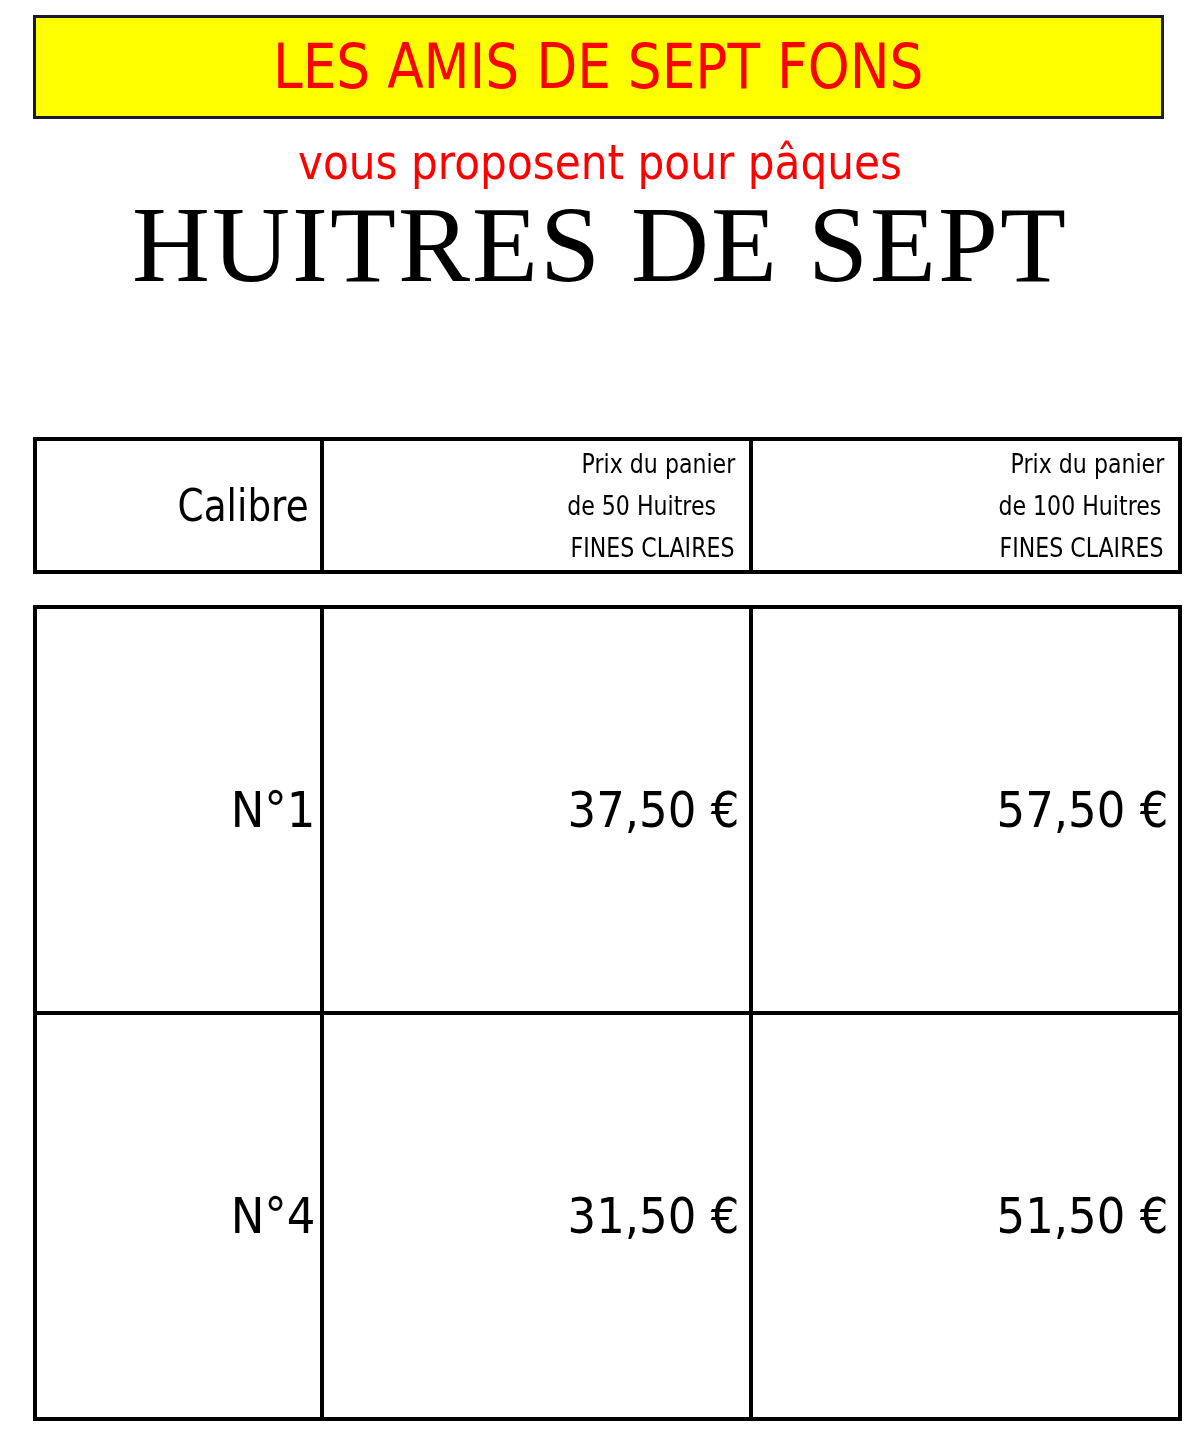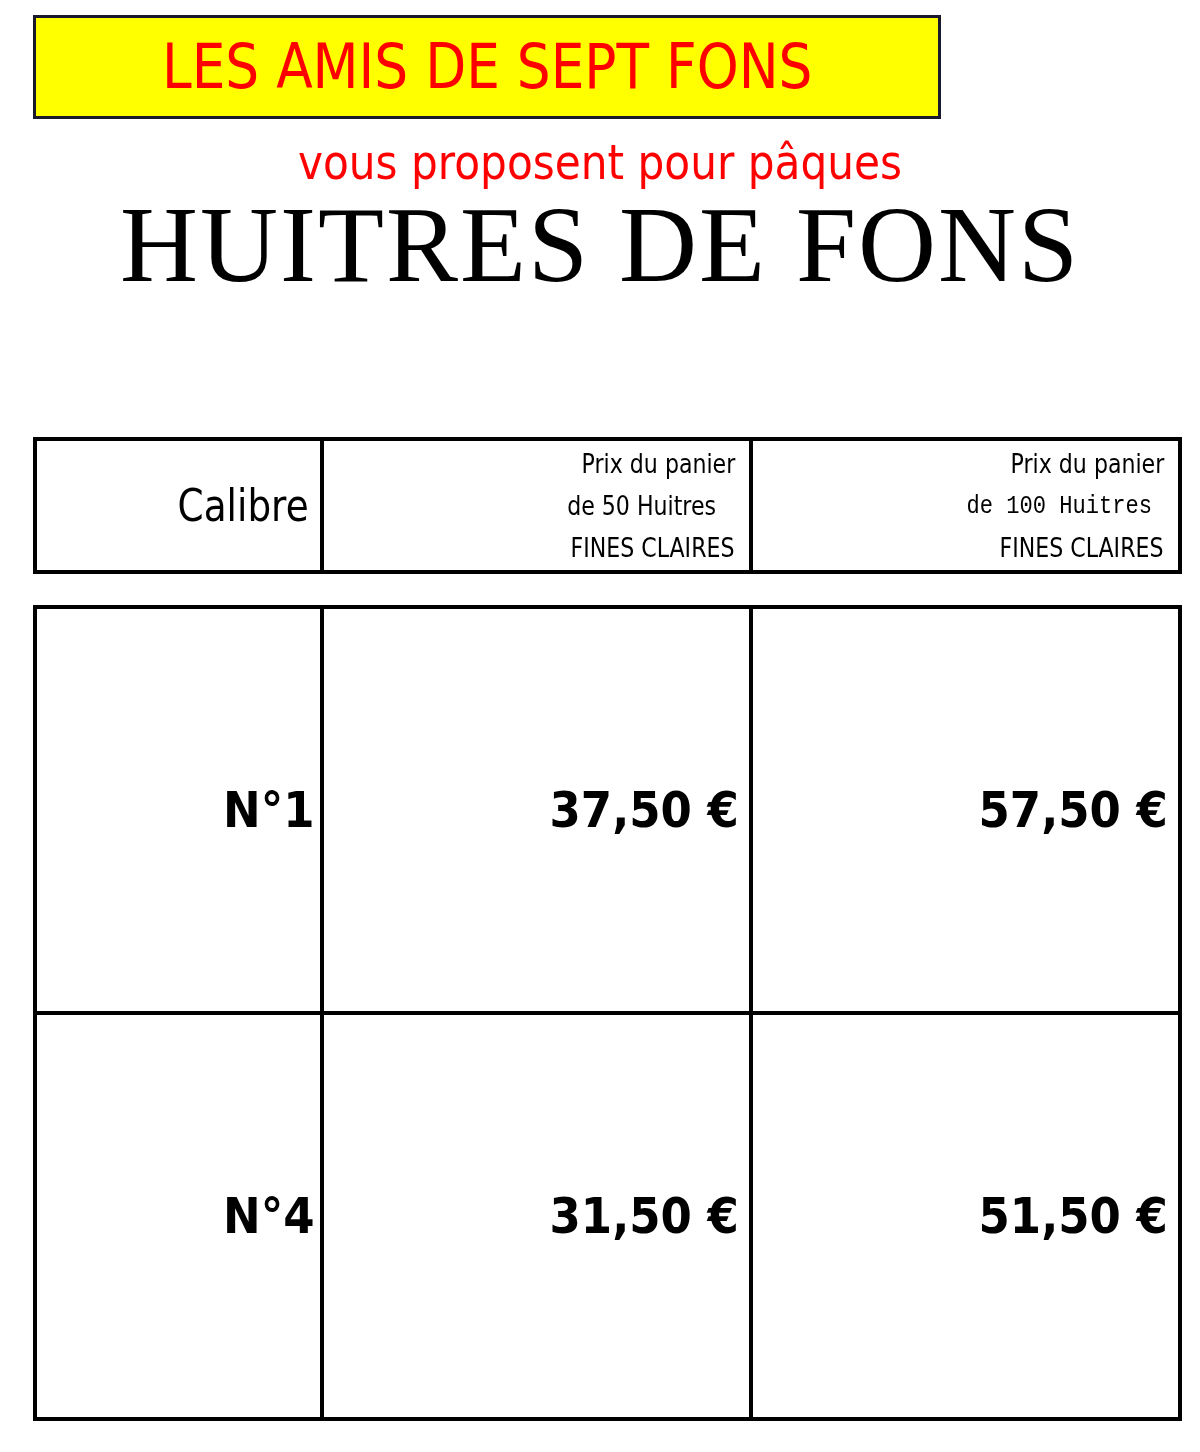--- a/index.html
+++ b/index.html
@@ -1,19 +1,19 @@
 <!DOCTYPE html>
 <html><head>
 <meta charset="utf-8">
 <style>
   html, body { margin: 0; padding: 0; background: #ffffff; }
   body { width: 1200px; height: 1452px; position: relative; overflow: hidden;
          font-family: "Liberation Sans", "DejaVu Sans", sans-serif; color: #000; }
 
-  .banner { position: absolute; left: 33px; top: 15px; width: 908px; height: 104px;
+  .banner { position: absolute; left: 33px; top: 15px; width: 1131px; height: 104px;
             background: #ffff00; border: 3px solid #1a1a2e; box-sizing: border-box;
             display: flex; align-items: center; justify-content: center; }
   .banner-text { color: #ff0000; font-size: 62px; letter-spacing: 0px; line-height: 1;
                  font-family: "DejaVu Sans", sans-serif; transform: scaleX(0.86); }
 
   .subtitle { position: absolute; left: 0; top: 130px; width: 1200px; text-align: center;
               color: #ff0000; font-size: 48px; line-height: 64px;
               font-family: "DejaVu Sans", sans-serif; transform: scaleX(0.88); }
 
   .title { position: absolute; left: 0; top: 190px; width: 1200px; text-align: center;
@@ -25,47 +25,47 @@
   table.price-table  { top: 605px; width: 1135px; height: 816px; }
   td { border: 4px solid #000; text-align: right; vertical-align: middle; padding: 0; }
   .col1 { width: 283px; }
   .col2 { width: 425px; }
   .col3 { width: 425px; }
 
   .calibre-label { font-size: 44px; font-family: "DejaVu Sans", sans-serif; transform: scaleX(0.85); display: inline-block; }
   .hdr-line { display: block; font-size: 26px; line-height: 42px; font-family: "DejaVu Sans", sans-serif; }
   .hdr-inner { display: inline-block; transform: scaleX(0.85); }
   .cell-text { display: inline-block; font-size: 50px; font-family: "DejaVu Sans", sans-serif; transform: scaleX(0.9); }
-  tr.data-row { height: 204px; font-weight: bold; }
+  tr.data-row { height: 204px; }
 </style>
 </head>
 <body>
 
 <div class="banner">
   <span class="banner-text">LES AMIS DE SEPT FONS</span>
 </div>
 
 <div class="subtitle">vous proposent pour pâques</div>
 
-<div class="title">HUITRES DE FONS</div>
+<div class="title">HUITRES DE SEPT</div>
 
 <table class="header-table">
   <tbody>
       <tr>
     <td class="col1">
       <span class="calibre-label">Calibre</span>
     </td>
     <td class="col2">
       <span class="hdr-line" style="padding-left:30px;"><span class="hdr-inner">Prix du panier</span></span>
       <span class="hdr-line" style="padding-right:20px;"><span class="hdr-inner">de 50 Huitres</span></span>
       <span class="hdr-line"><span class="hdr-inner">FINES CLAIRES</span></span>
     </td>
     <td class="col3">
       <span class="hdr-line" style="padding-left:60px;"><span class="hdr-inner">Prix du panier</span></span>
-      <span class="hdr-line" style="padding-right:10px;font-family:Liberation Mono, monospace;"><span class="hdr-inner">de 100 Huitres</span></span>
+      <span class="hdr-line" style="padding-right:2px;"><span class="hdr-inner">de 100 Huitres</span></span>
       <span class="hdr-line"><span class="hdr-inner">FINES CLAIRES</span></span>
     </td>
   </tr>
 </tbody>
   </table>
 
 <table class="price-table">
   <tbody>
       <tr class="data-row">
     <td class="col1"><span class="cell-text">N°1</span></td>

